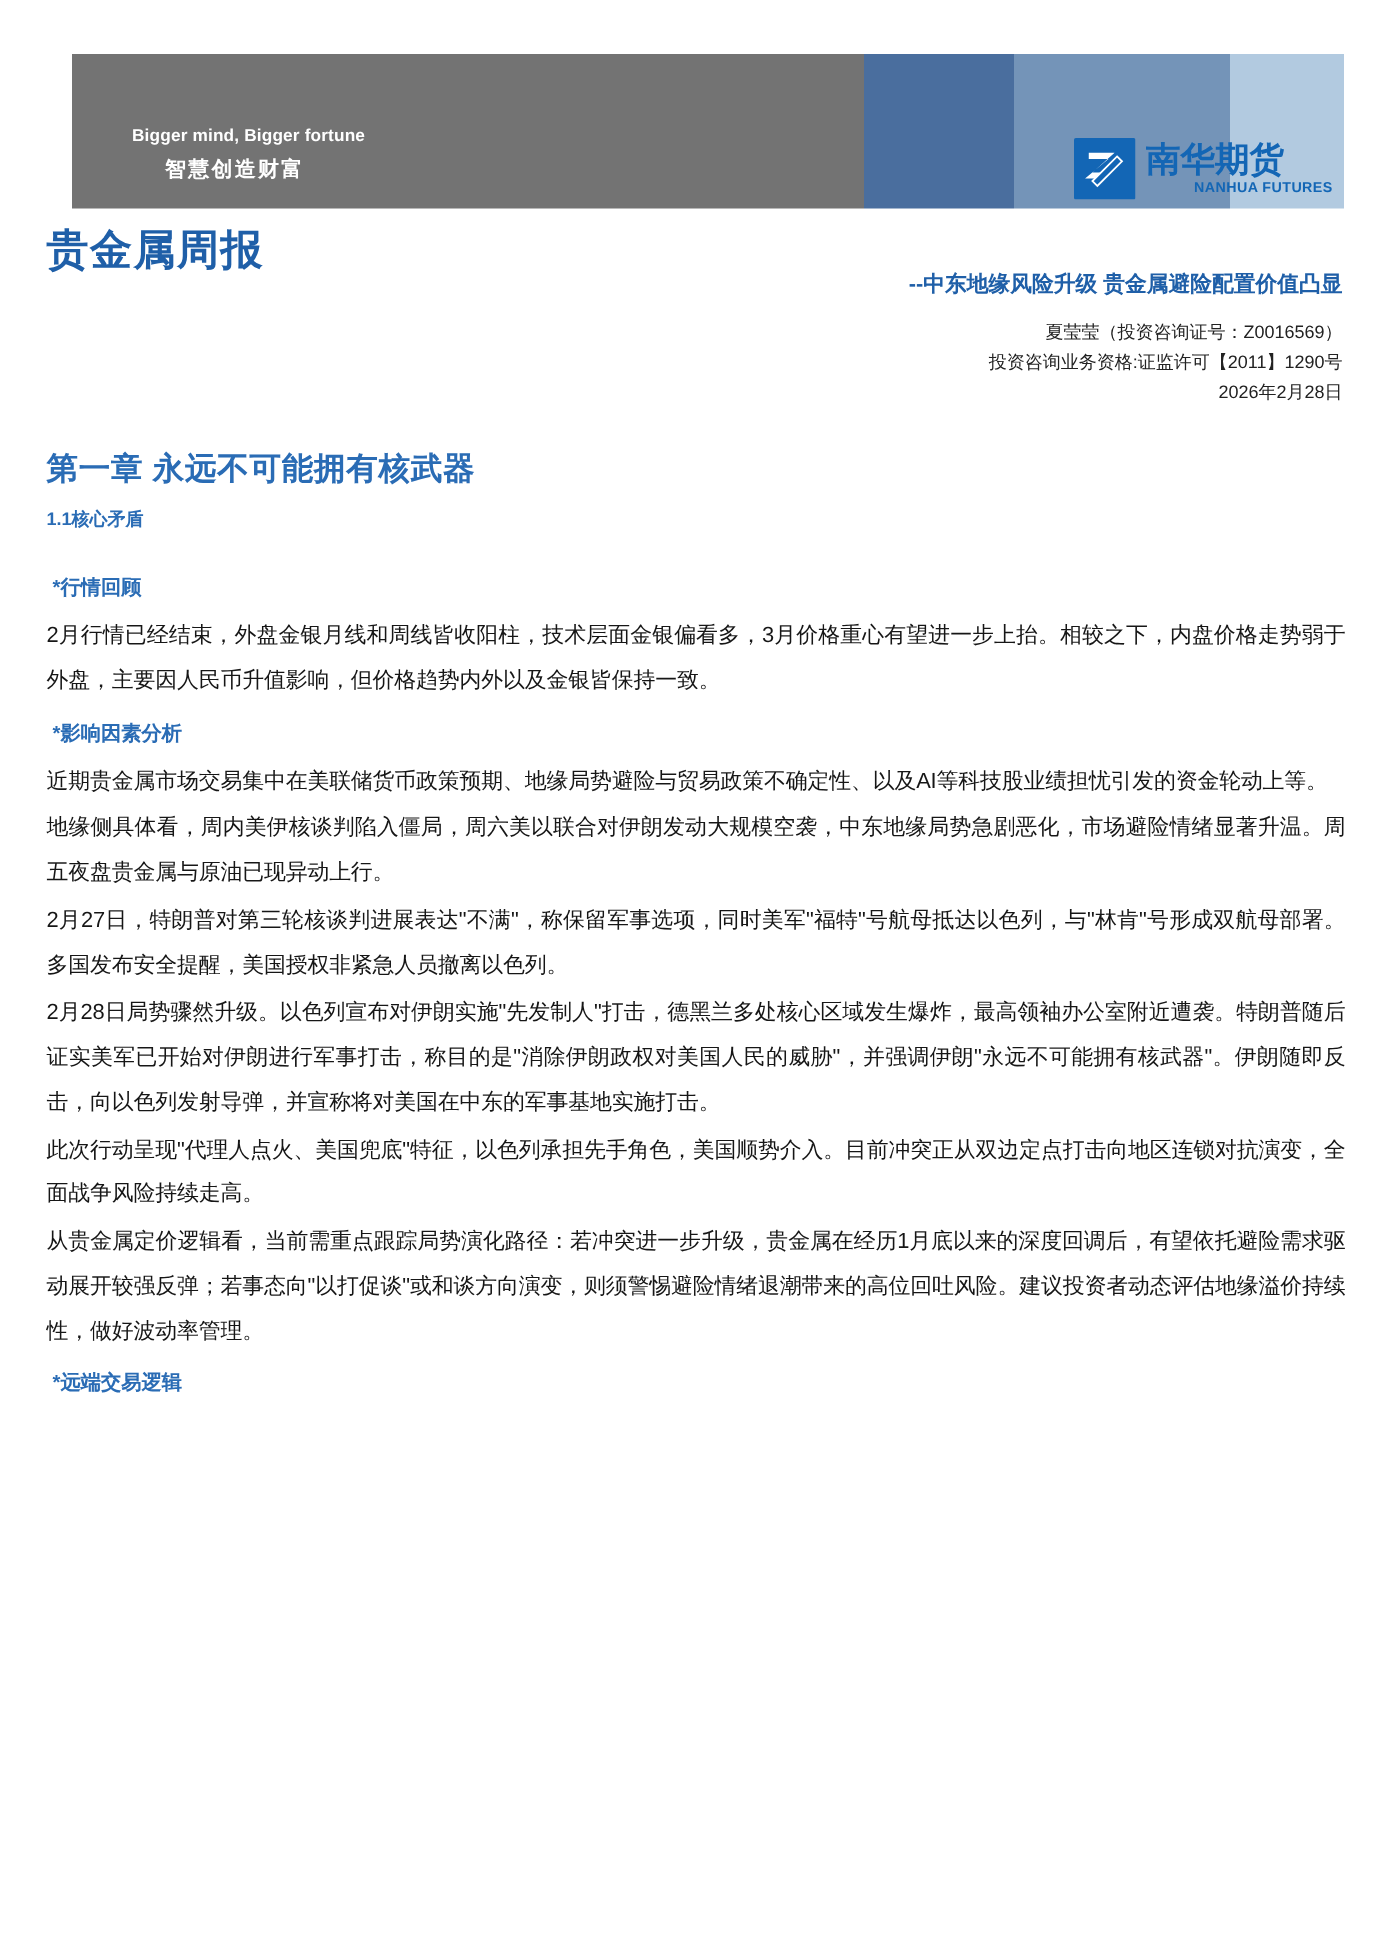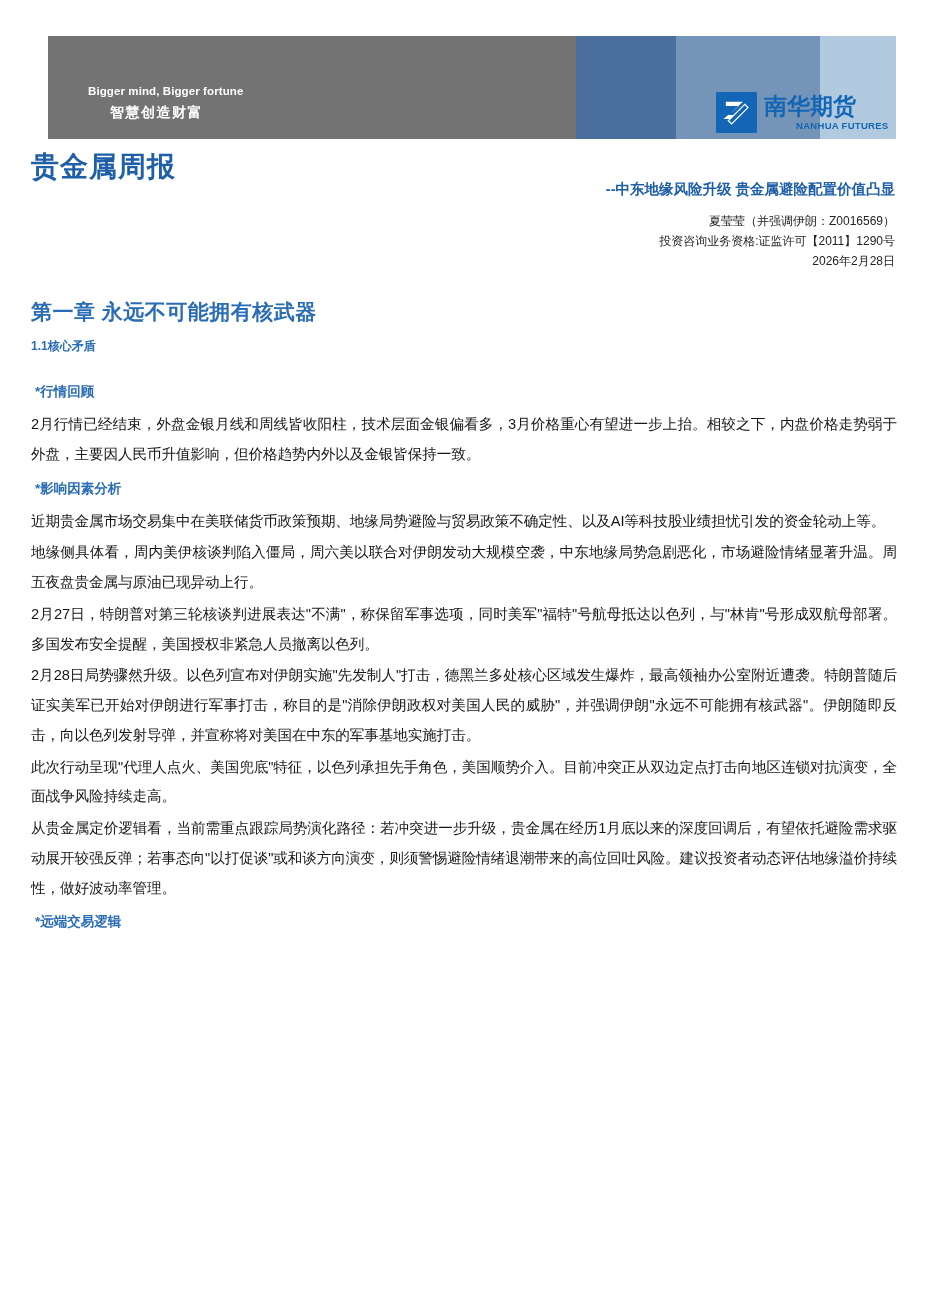--- a/index.html
+++ b/index.html
@@ -194,21 +194,21 @@
     </svg>
     <div class="logo-text">
       <div class="logo-cn">南华期货</div>
       <div class="logo-en">NANHUA FUTURES</div>
     </div>
   </div>
 
   <div class="doc-title">贵金属周报</div>
   <div class="subtitle">--中东地缘风险升级 贵金属避险配置价值凸显</div>
   <div class="byline">
-    <div>夏莹莹（并强调伊朗：Z0016569）</div>
+    <div>夏莹莹（投资咨询证号：Z0016569）</div>
     <div>投资咨询业务资格:证监许可【2011】1290号</div>
     <div>2026年2月28日</div>
   </div>
 
   <div class="h1-chapter">第一章 永远不可能拥有核武器</div>
   <div class="h2-section">1.1核心矛盾</div>
 
   <div class="content">
 
     <div class="h3-star">*行情回顾</div>

